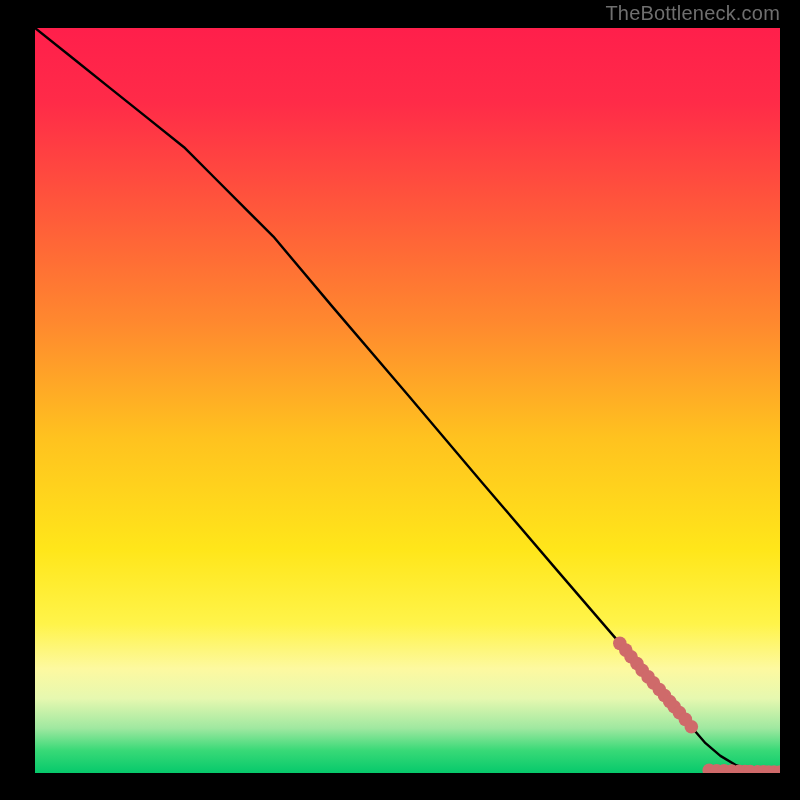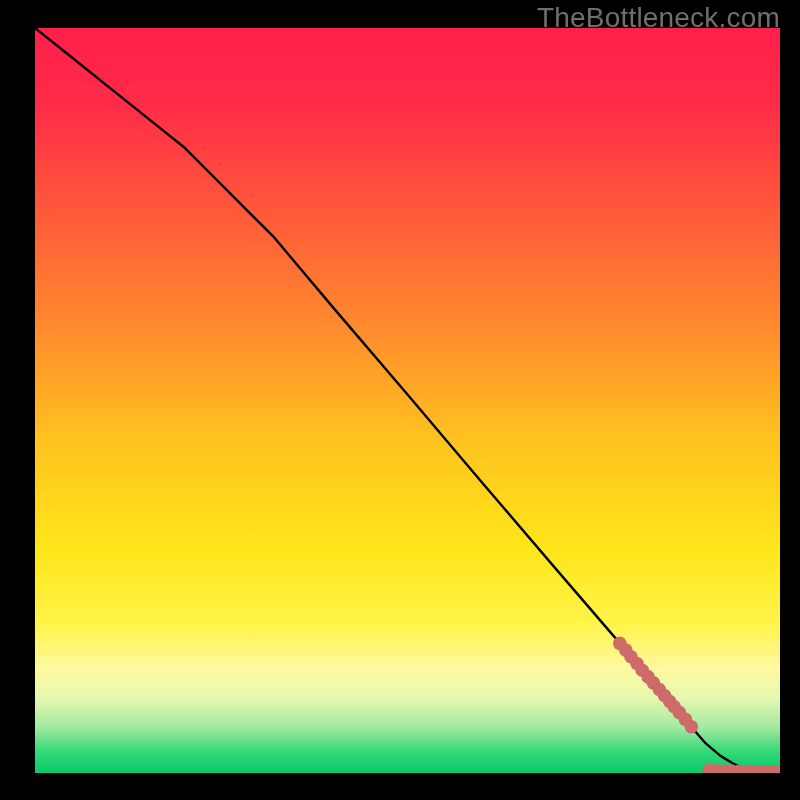--- a/index.html
+++ b/index.html
@@ -15,21 +15,21 @@
     position: relative;
     width: 800px;
     height: 800px;
     background: #000;
   }
   .watermark {
     position: absolute;
     top: 2px;
     right: 20px;
     color: #6f6f6f;
-    font-size: 28px;
+    font-size: 20px;
     font-weight: 500;
     letter-spacing: 0.2px;
   }
   .plot-area {
     position: absolute;
     left: 35px;
     top: 28px;
     width: 745px;
     height: 745px;
   }

